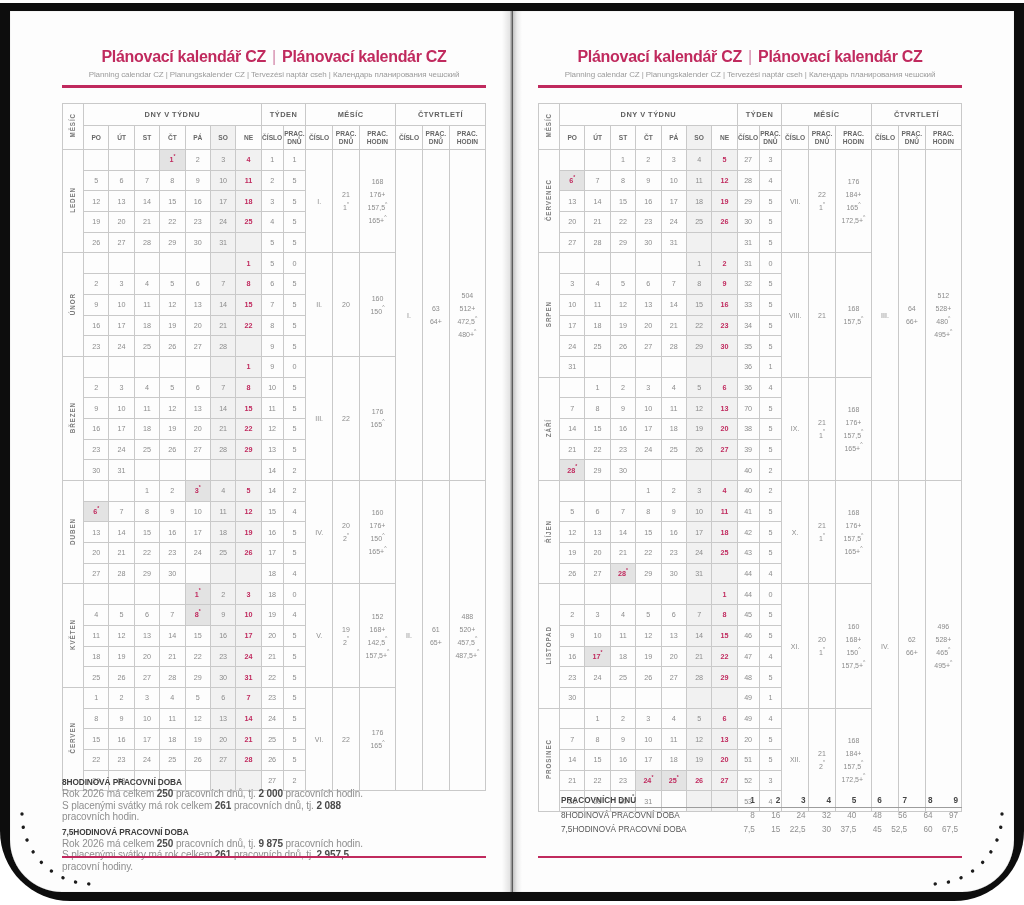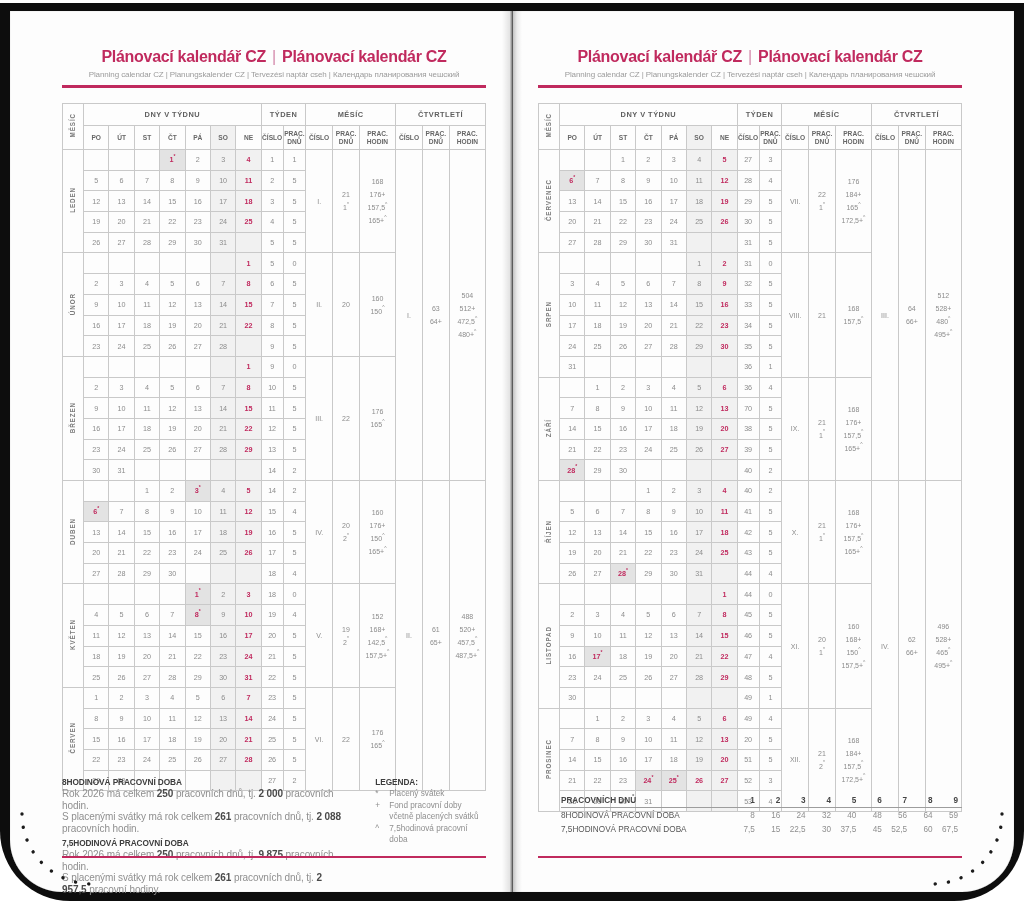--- a/index.html
+++ b/index.html
@@ -505,35 +505,20 @@
         </div>
       <div class="lfoot">
         <div class="ftext">
           <div class="ftitle">8HODINOVÁ PRACOVNÍ DOBA</div>
           <div class="fline">Rok 2026 má celkem <b>250</b> pracovních dnů, tj. <b>2 000</b> pracovních hodin.</div>
           <div class="fline">S placenými svátky má rok celkem <b>261</b> pracovních dnů, tj. <b>2 088</b> pracovních hodin.</div>
           <div class="ftitle second">7,5HODINOVÁ PRACOVNÍ DOBA</div>
           <div class="fline">Rok 2026 má celkem <b>250</b> pracovních dnů, tj. <b>9 875</b> pracovních hodin.</div>
           <div class="fline">S placenými svátky má rok celkem <b>261</b> pracovních dnů, tj. <b>2 957,5</b> pracovní hodiny.</div>
         </div>
-        <div class="legend">
-          <div class="ftitle">LEGENDA:</div>
-          <div class="litem">
-            <span class="lsym">*</span>
-            <span class="ltext">Placený svátek</span>
-          </div>
-          <div class="litem">
-            <span class="lsym">+</span>
-            <span class="ltext">Fond pracovní doby včetně placených svátků</span>
-          </div>
-          <div class="litem">
-            <span class="lsym">^</span>
-            <span class="ltext">7,5hodinová pracovní doba</span>
-          </div>
-        </div>
       </div>
       <div class="brule"></div>
     </div>
   </div>
 
   <div class="page right">
     <div class="content">
       <div class="phead">
         <div class="title">
           <span>Plánovací kalendář CZ</span>
@@ -1005,21 +990,21 @@
               <tr>
                 <td class="lab">8HODINOVÁ PRACOVNÍ DOBA</td>
                 <td>8</td>
                 <td>16</td>
                 <td>24</td>
                 <td>32</td>
                 <td>40</td>
                 <td>48</td>
                 <td>56</td>
                 <td>64</td>
-                <td>59</td>
+                <td>97</td>
               </tr>
               <tr>
                 <td class="lab">7,5HODINOVÁ PRACOVNÍ DOBA</td>
                 <td>7,5</td>
                 <td>15</td>
                 <td>22,5</td>
                 <td>30</td>
                 <td>37,5</td>
                 <td>45</td>
                 <td>52,5</td>

